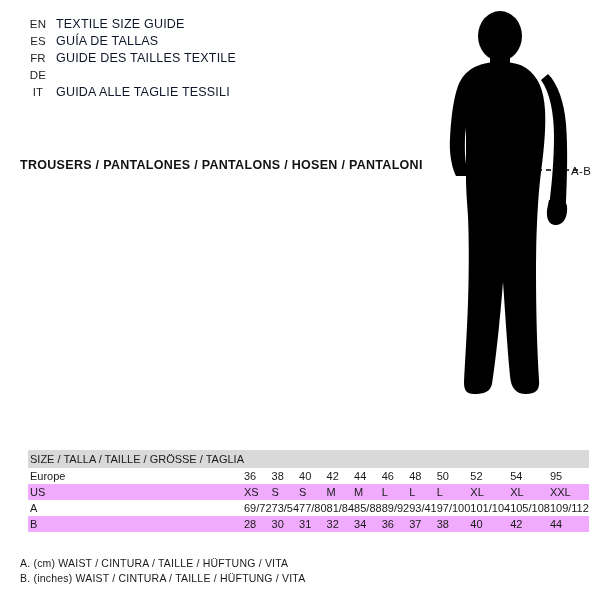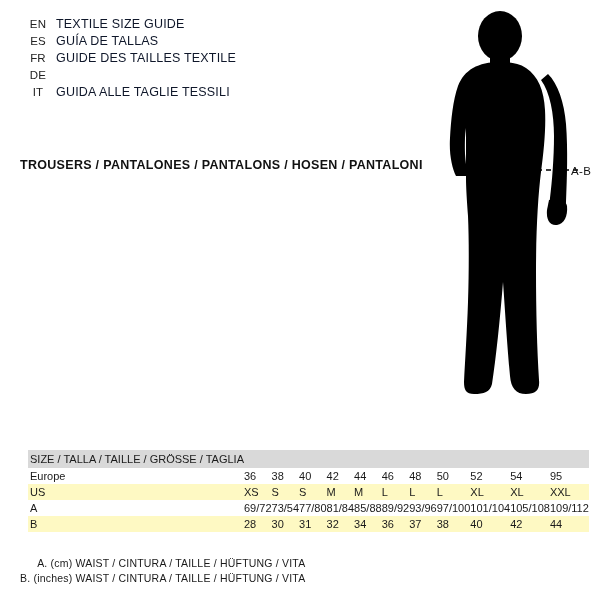--- a/index.html
+++ b/index.html
@@ -104,39 +104,38 @@
     font-weight: normal;
     white-space: nowrap;
   }
   table.size-table tr.head-row td {
     background: #d9d9d9;
     font-weight: normal;
     padding-top: 3px;
     padding-bottom: 3px;
   }
   table.size-table tr.shaded td {
-    background: #fef9c3;
+    background: #f0abfc;
   }
   table.size-table td.label-col {
     width: 92px;
     padding-left: 2px;
   }
   table.size-table td.val {
     width: 52px;
   }
 
   .footnotes {
     position: absolute;
     left: 20px;
     top: 556px;
     font-size: 10.5px;
     line-height: 15px;
     letter-spacing: 0.2px;
     color: #1a1a1a;
-    text-align: right;
   }
   .footnotes div { white-space: nowrap; }
 </style>
 </head>
 <body>
 
 <div class="page">
 
   <div class="lang-block">
     <div class="lang-row">
@@ -254,21 +253,21 @@
         <td class="val">XXL</td>
       </tr>
       <tr>
         <td class="label-col">A</td>
         <td class="val">69/72</td>
         <td class="val">73/54</td>
         <td class="val">77/80</td>
         <td class="val">81/84</td>
         <td class="val">85/88</td>
         <td class="val">89/92</td>
-        <td class="val">93/96</td>
+        <td class="val">93/41</td>
         <td class="val">97/100</td>
         <td class="val">101/104</td>
         <td class="val">105/108</td>
         <td class="val">109/112</td>
       </tr>
       <tr class="shaded">
         <td class="label-col">B</td>
         <td class="val">28</td>
         <td class="val">30</td>
         <td class="val">31</td>

